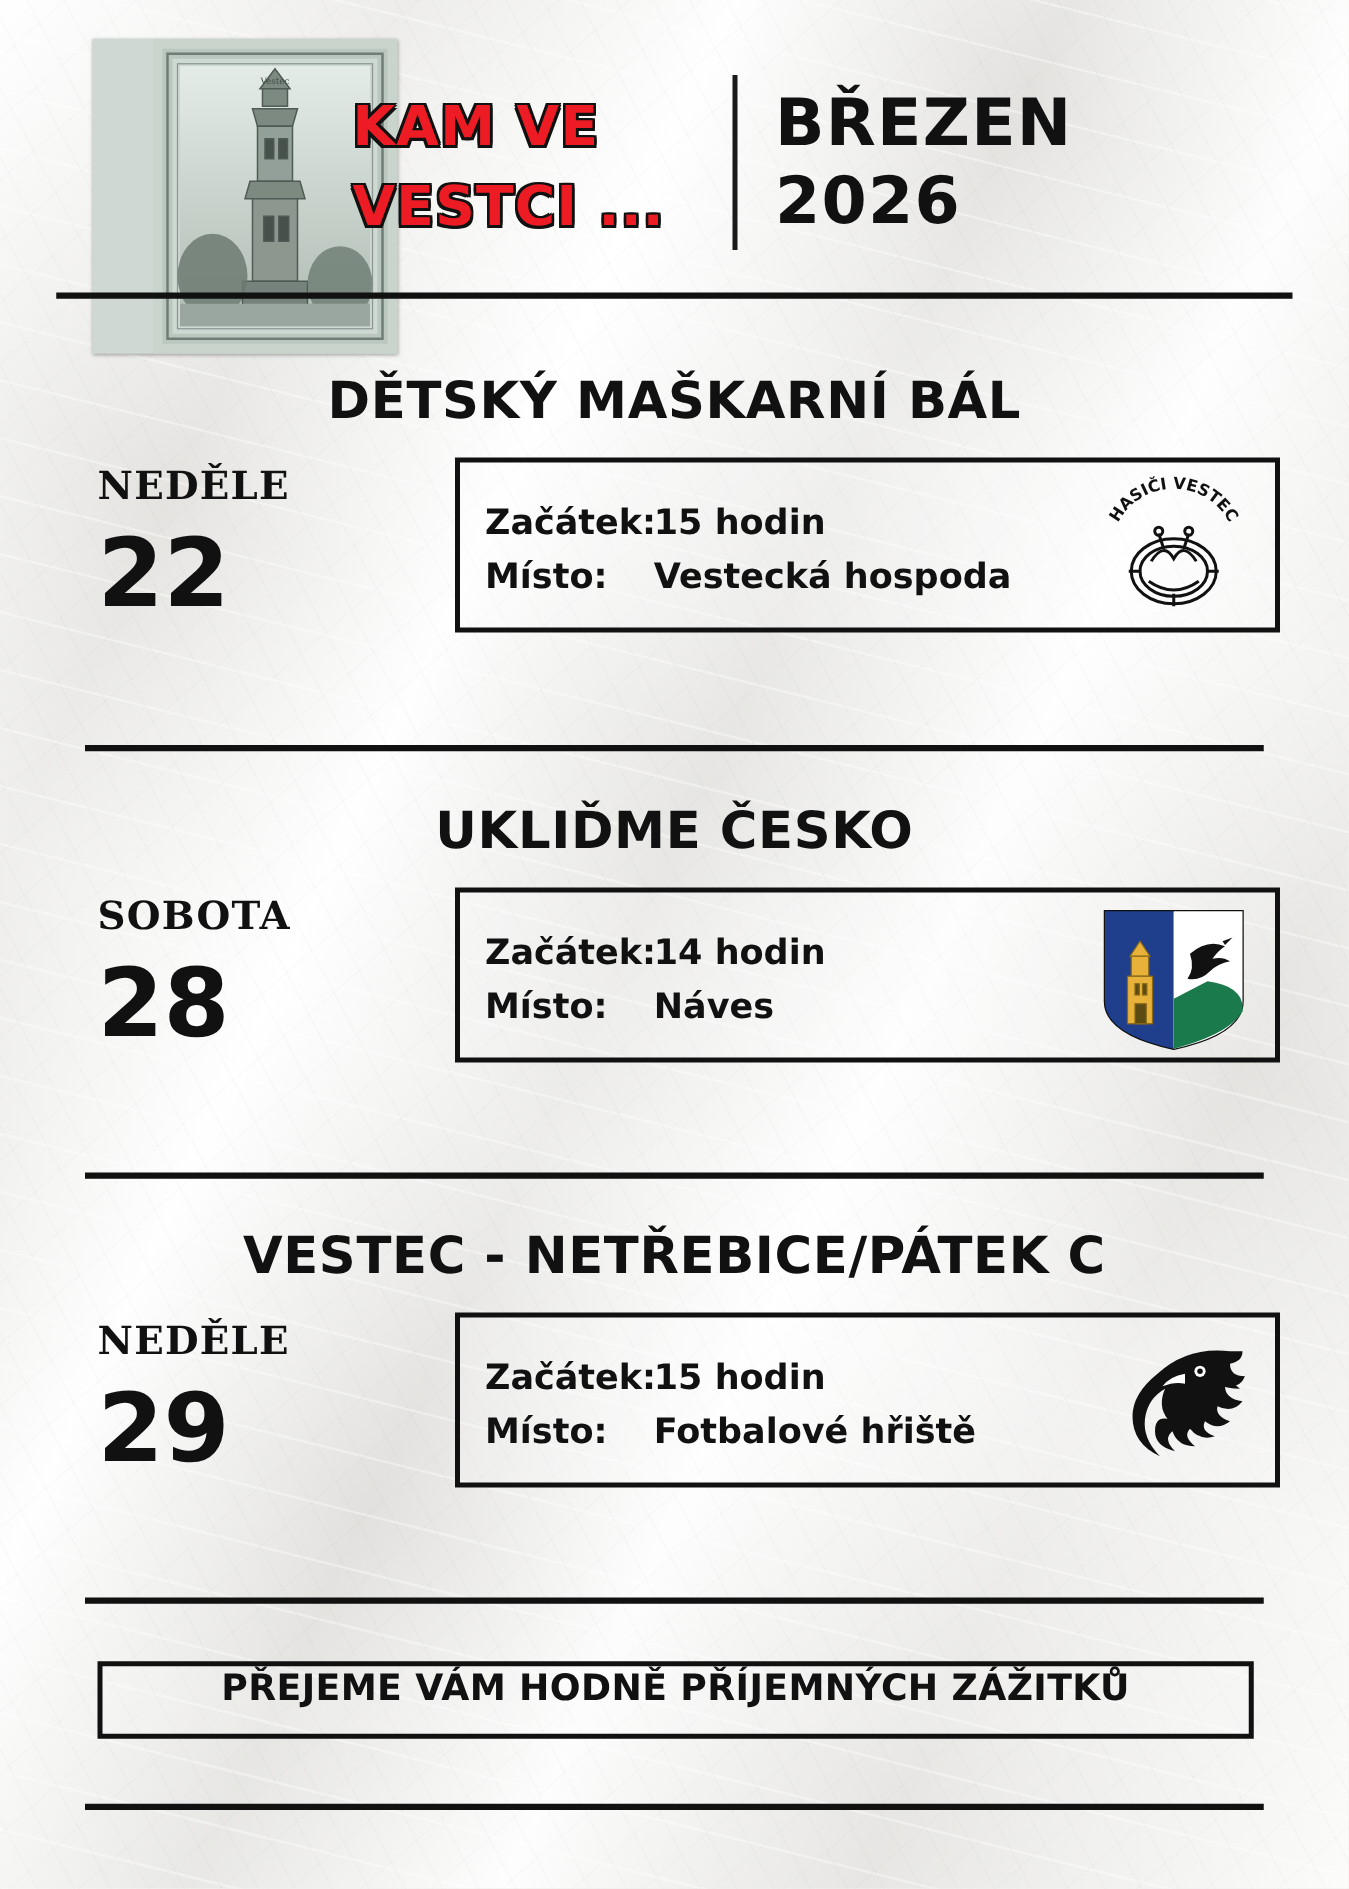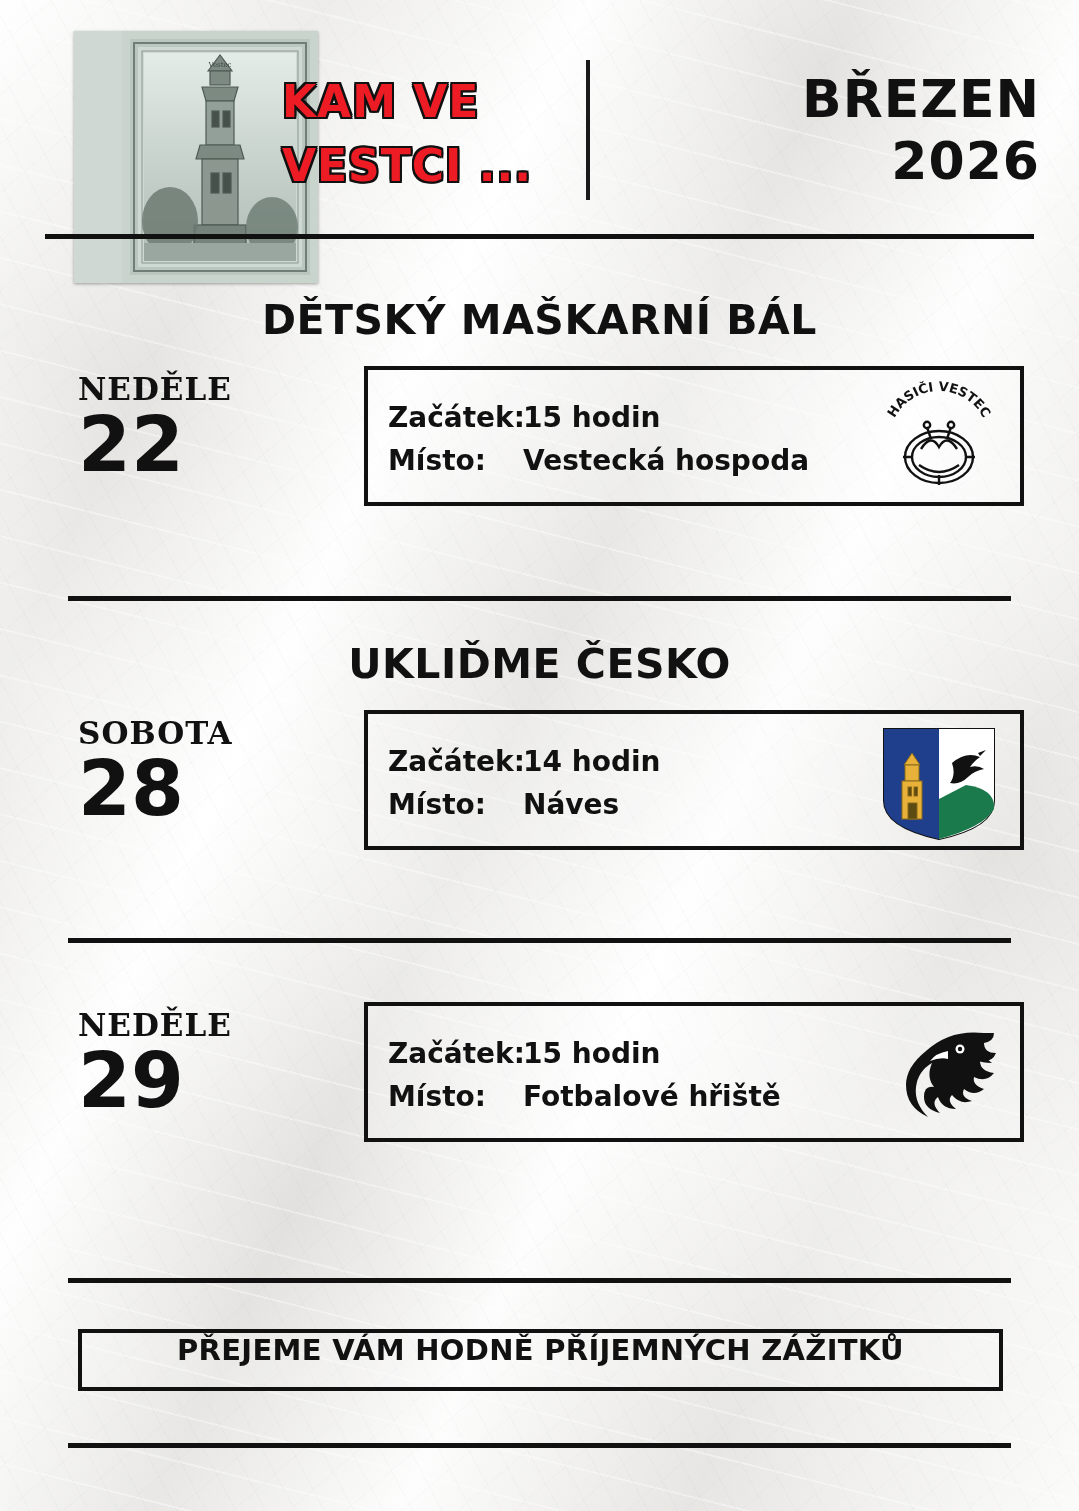--- a/index.html
+++ b/index.html
@@ -86,21 +86,21 @@
     top: 60px;
     width: 4px;
     height: 140px;
     background: #1a1a1a;
   }
   .month-block {
     position: absolute;
     left: 620px;
     top: 68px;
     width: 420px;
-    text-align: right;
+    text-align: left;
     font-family: "DejaVu Sans", sans-serif;
     font-weight: bold;
     font-size: 52px;
     color: #111;
     letter-spacing: 1px;
     line-height: 1.2;
   }
 
   .rule {
     position: absolute;
@@ -143,21 +143,21 @@
     font-weight: bold;
     font-size: 31px;
     letter-spacing: 1px;
     line-height: 1;
   }
   .daynum {
     font-family: "DejaVu Sans", sans-serif;
     font-weight: bold;
     font-size: 76px;
     line-height: 1.05;
-    margin-top: 0;
+    margin-top: 14px;
   }
   .infobox {
     position: absolute;
     left: 318px;
     top: 0;
     width: 660px;
     height: 140px;
     border: 4px solid #111;
     background: rgba(255,255,255,0.20);
     box-sizing: border-box;
@@ -348,20 +348,21 @@
               <path d="M104 30 l8 -3 l-6 6 Z"></path>
             </g>
           </svg>
         </div>
       </div>
     </div>
     <div class="rule short" style="position:absolute; top:298px;"></div>
   </div>
 
   <div class="event" style="top:980px;">
+    <div class="event-title">VESTEC - NETŘEBICE/PÁTEK C</div>
     <div class="event-row">
       <div class="daybox">
         <div class="dayname">NEDĚLE</div>
         <div class="daynum">29</div>
       </div>
       <div class="infobox">
         <div class="info-lines">
           <div>
             <span class="lbl">Začátek:</span><span>15 hodin</span>
           </div>

